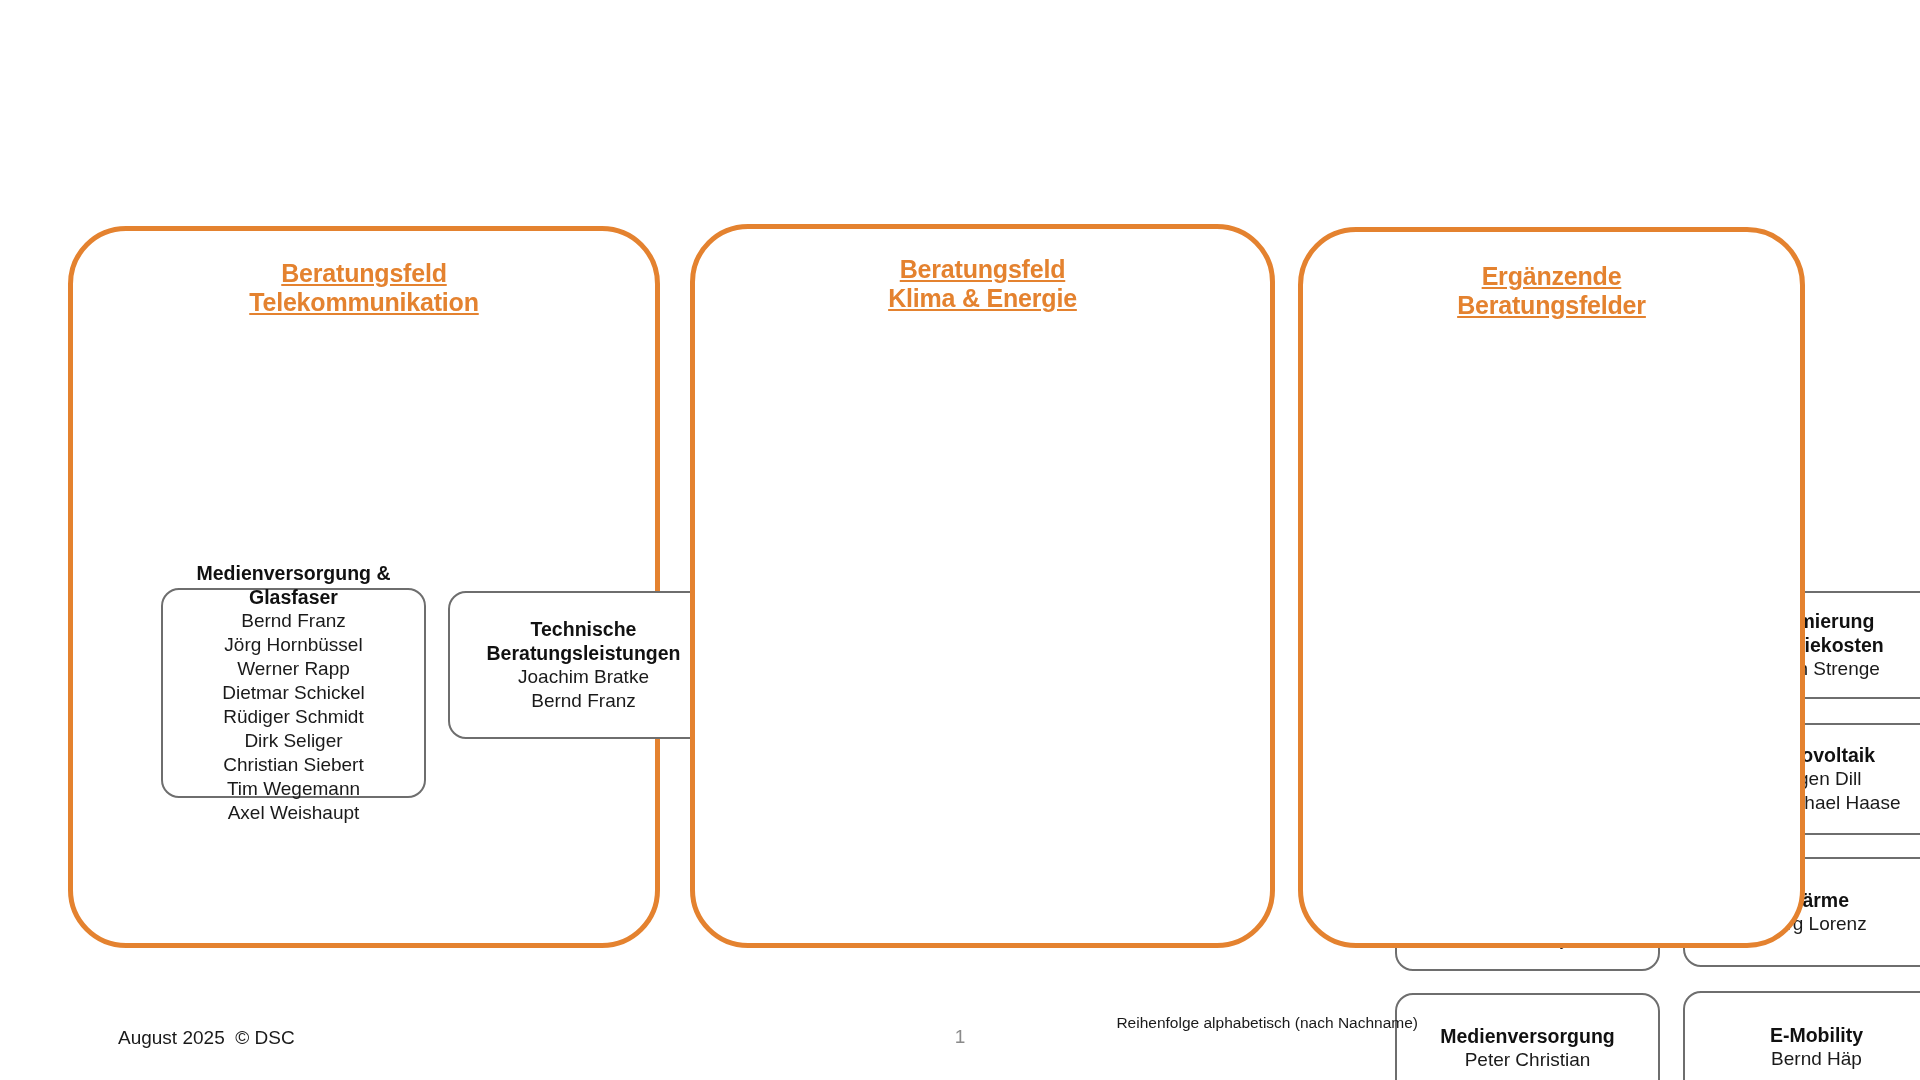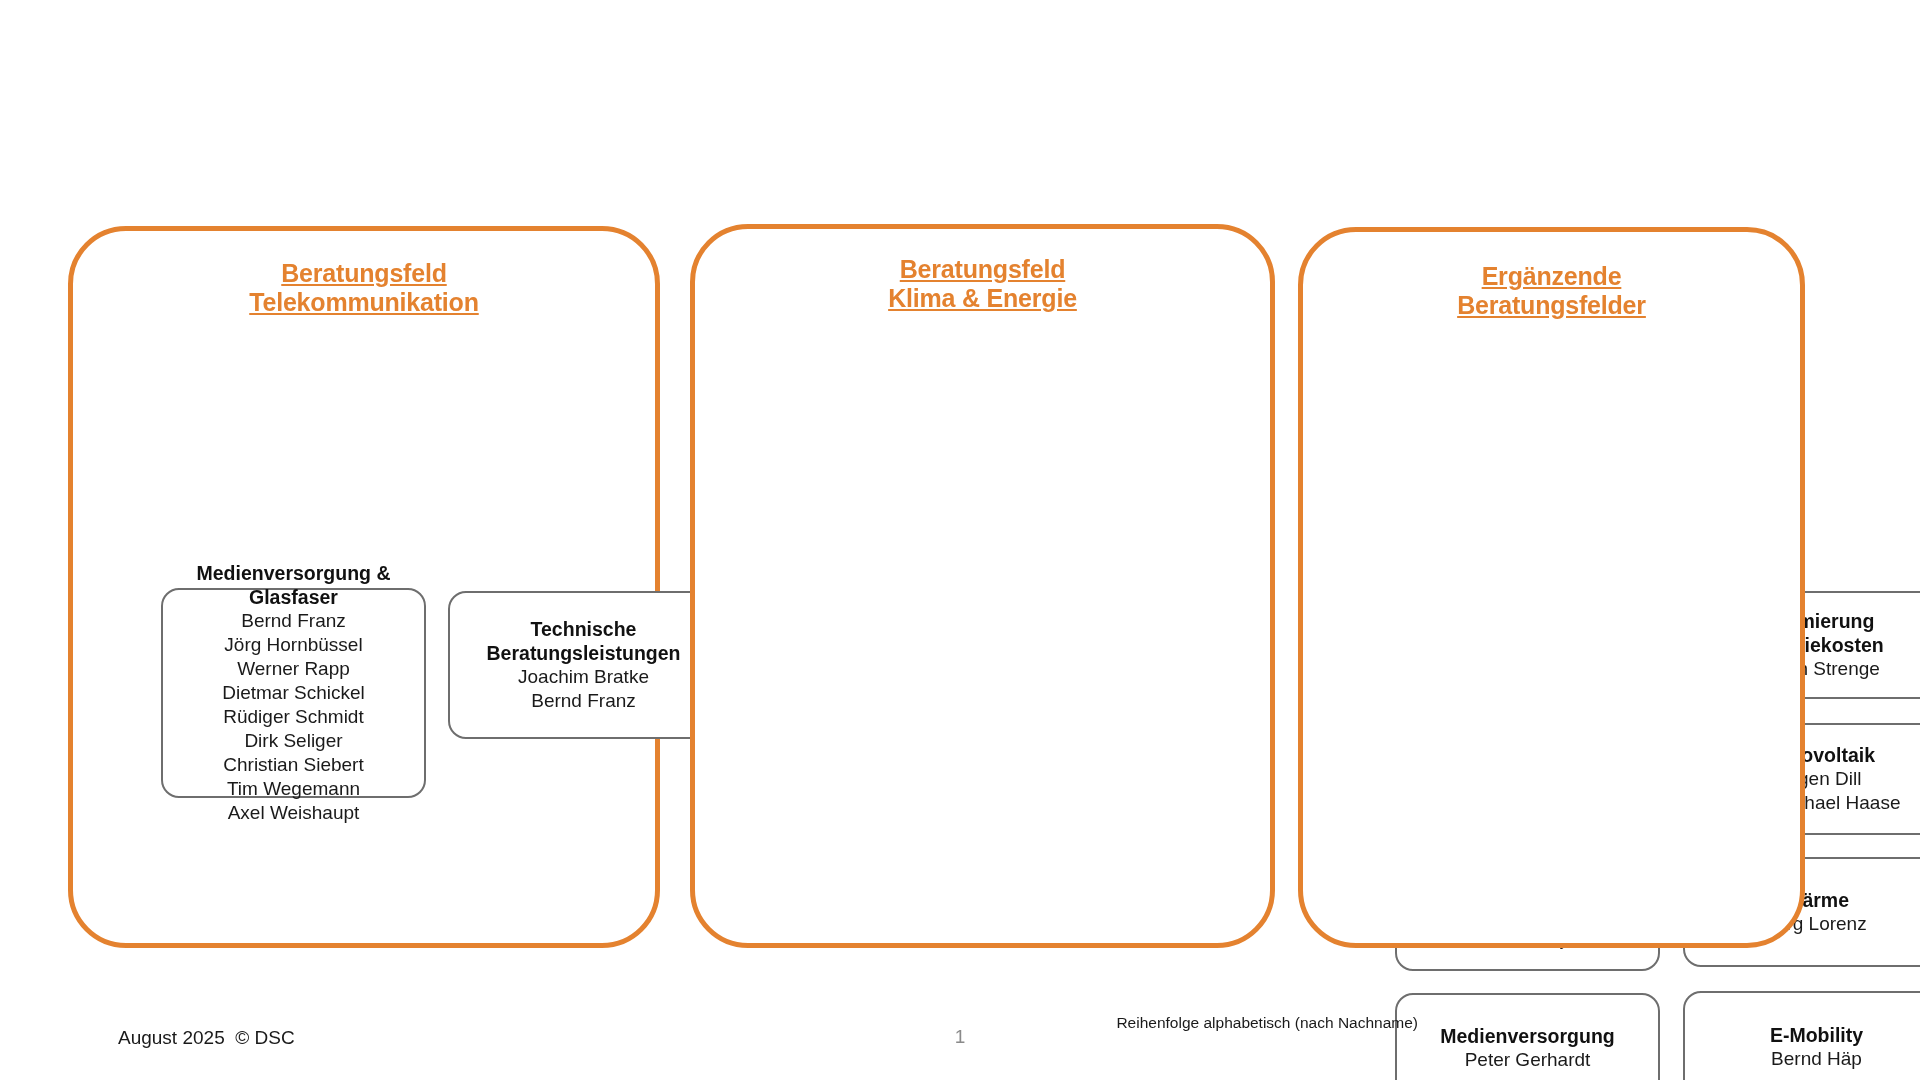--- a/index.html
+++ b/index.html
@@ -192,21 +192,21 @@
       <div class="card-people">Joanna Maciejewski</div>
     </div>
 
     <div class="card" id="card-waerme">
       <div class="card-title">Wärme</div>
       <div class="card-people">Jörg Lorenz</div>
     </div>
 
     <div class="card" id="card-rauch">
       <div class="card-title">Medienversorgung</div>
-      <div class="card-people">Peter Gerhardt</div>
+      <div class="card-people">Peter Christian</div>
     </div>
 
     <div class="card" id="card-emob">
       <div class="card-title">E-Mobility</div>
       <div class="card-people">Bernd Häp</div>
     </div>
   </div>
 
   <div class="panel" id="panel-erg">
     <div class="panel-title">Ergänzende

